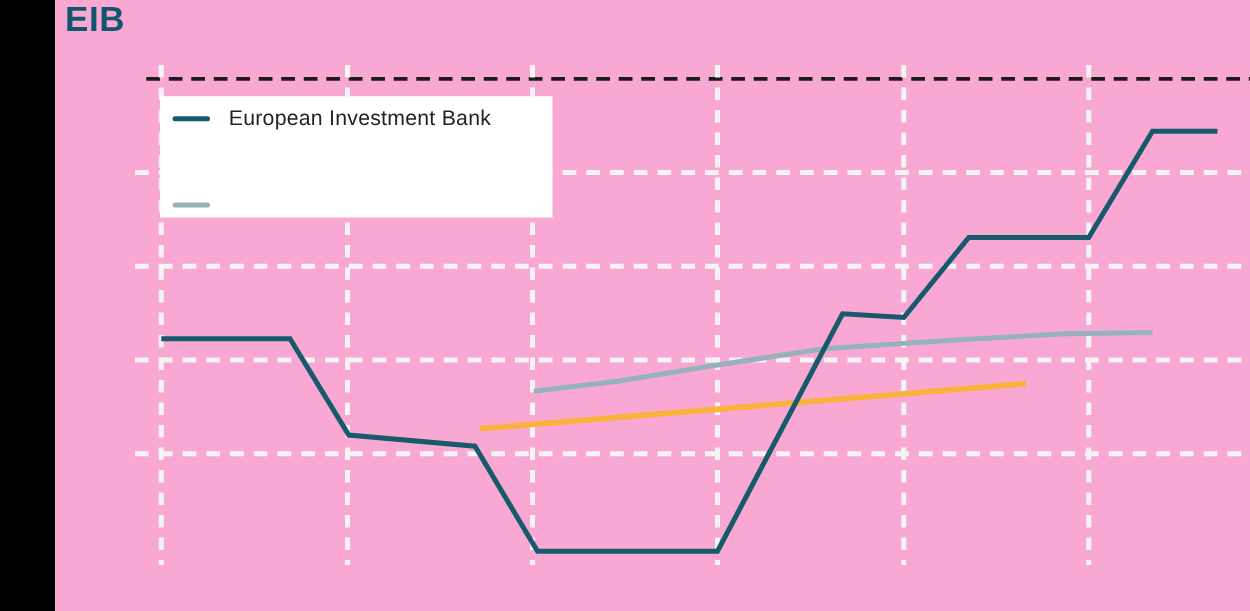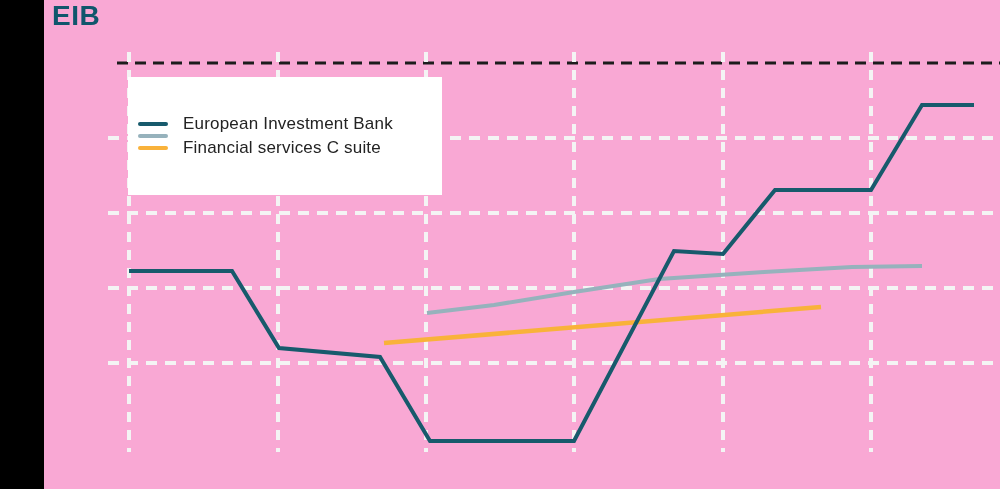--- a/index.html
+++ b/index.html
@@ -33,27 +33,27 @@
     top: 0;
     width: 1000px;
     height: 489px;
     display: block;
   }
   .legend {
     position: absolute;
     left: 84px;
     top: 77px;
     width: 314px;
-    height: 118px;
+    height: 97px;
     background: #ffffff;
     box-sizing: border-box;
     padding: 8px 6px 8px 10px;
     display: flex;
     flex-direction: column;
-    justify-content: center;
+    justify-content: space-between;
   }
   .legend-row {
     display: flex;
     align-items: center;
     gap: 15px;
   }
   .legend-swatch {
     width: 30px;
     height: 4px;
     border-radius: 2px;
@@ -92,19 +92,15 @@
   <div class="logo" style="color: rgb(16, 86, 108);">EIB</div>
 
   <div class="legend">
     <div class="legend-row">
       <span class="legend-swatch" style="background: rgb(23, 90, 108);"></span>
       <span class="legend-label">European Investment Bank</span>
     </div>
     <div class="legend-row">
       <span class="legend-swatch" style="background: rgb(150, 178, 188);"></span>
     </div>
-    <div class="legend-row">
-      <span class="legend-swatch" style="background: rgb(249, 178, 58);"></span>
-      <span class="legend-label">Financial services C suite</span>
-    </div>
   </div>
 
 </div>
 
 </body></html>

